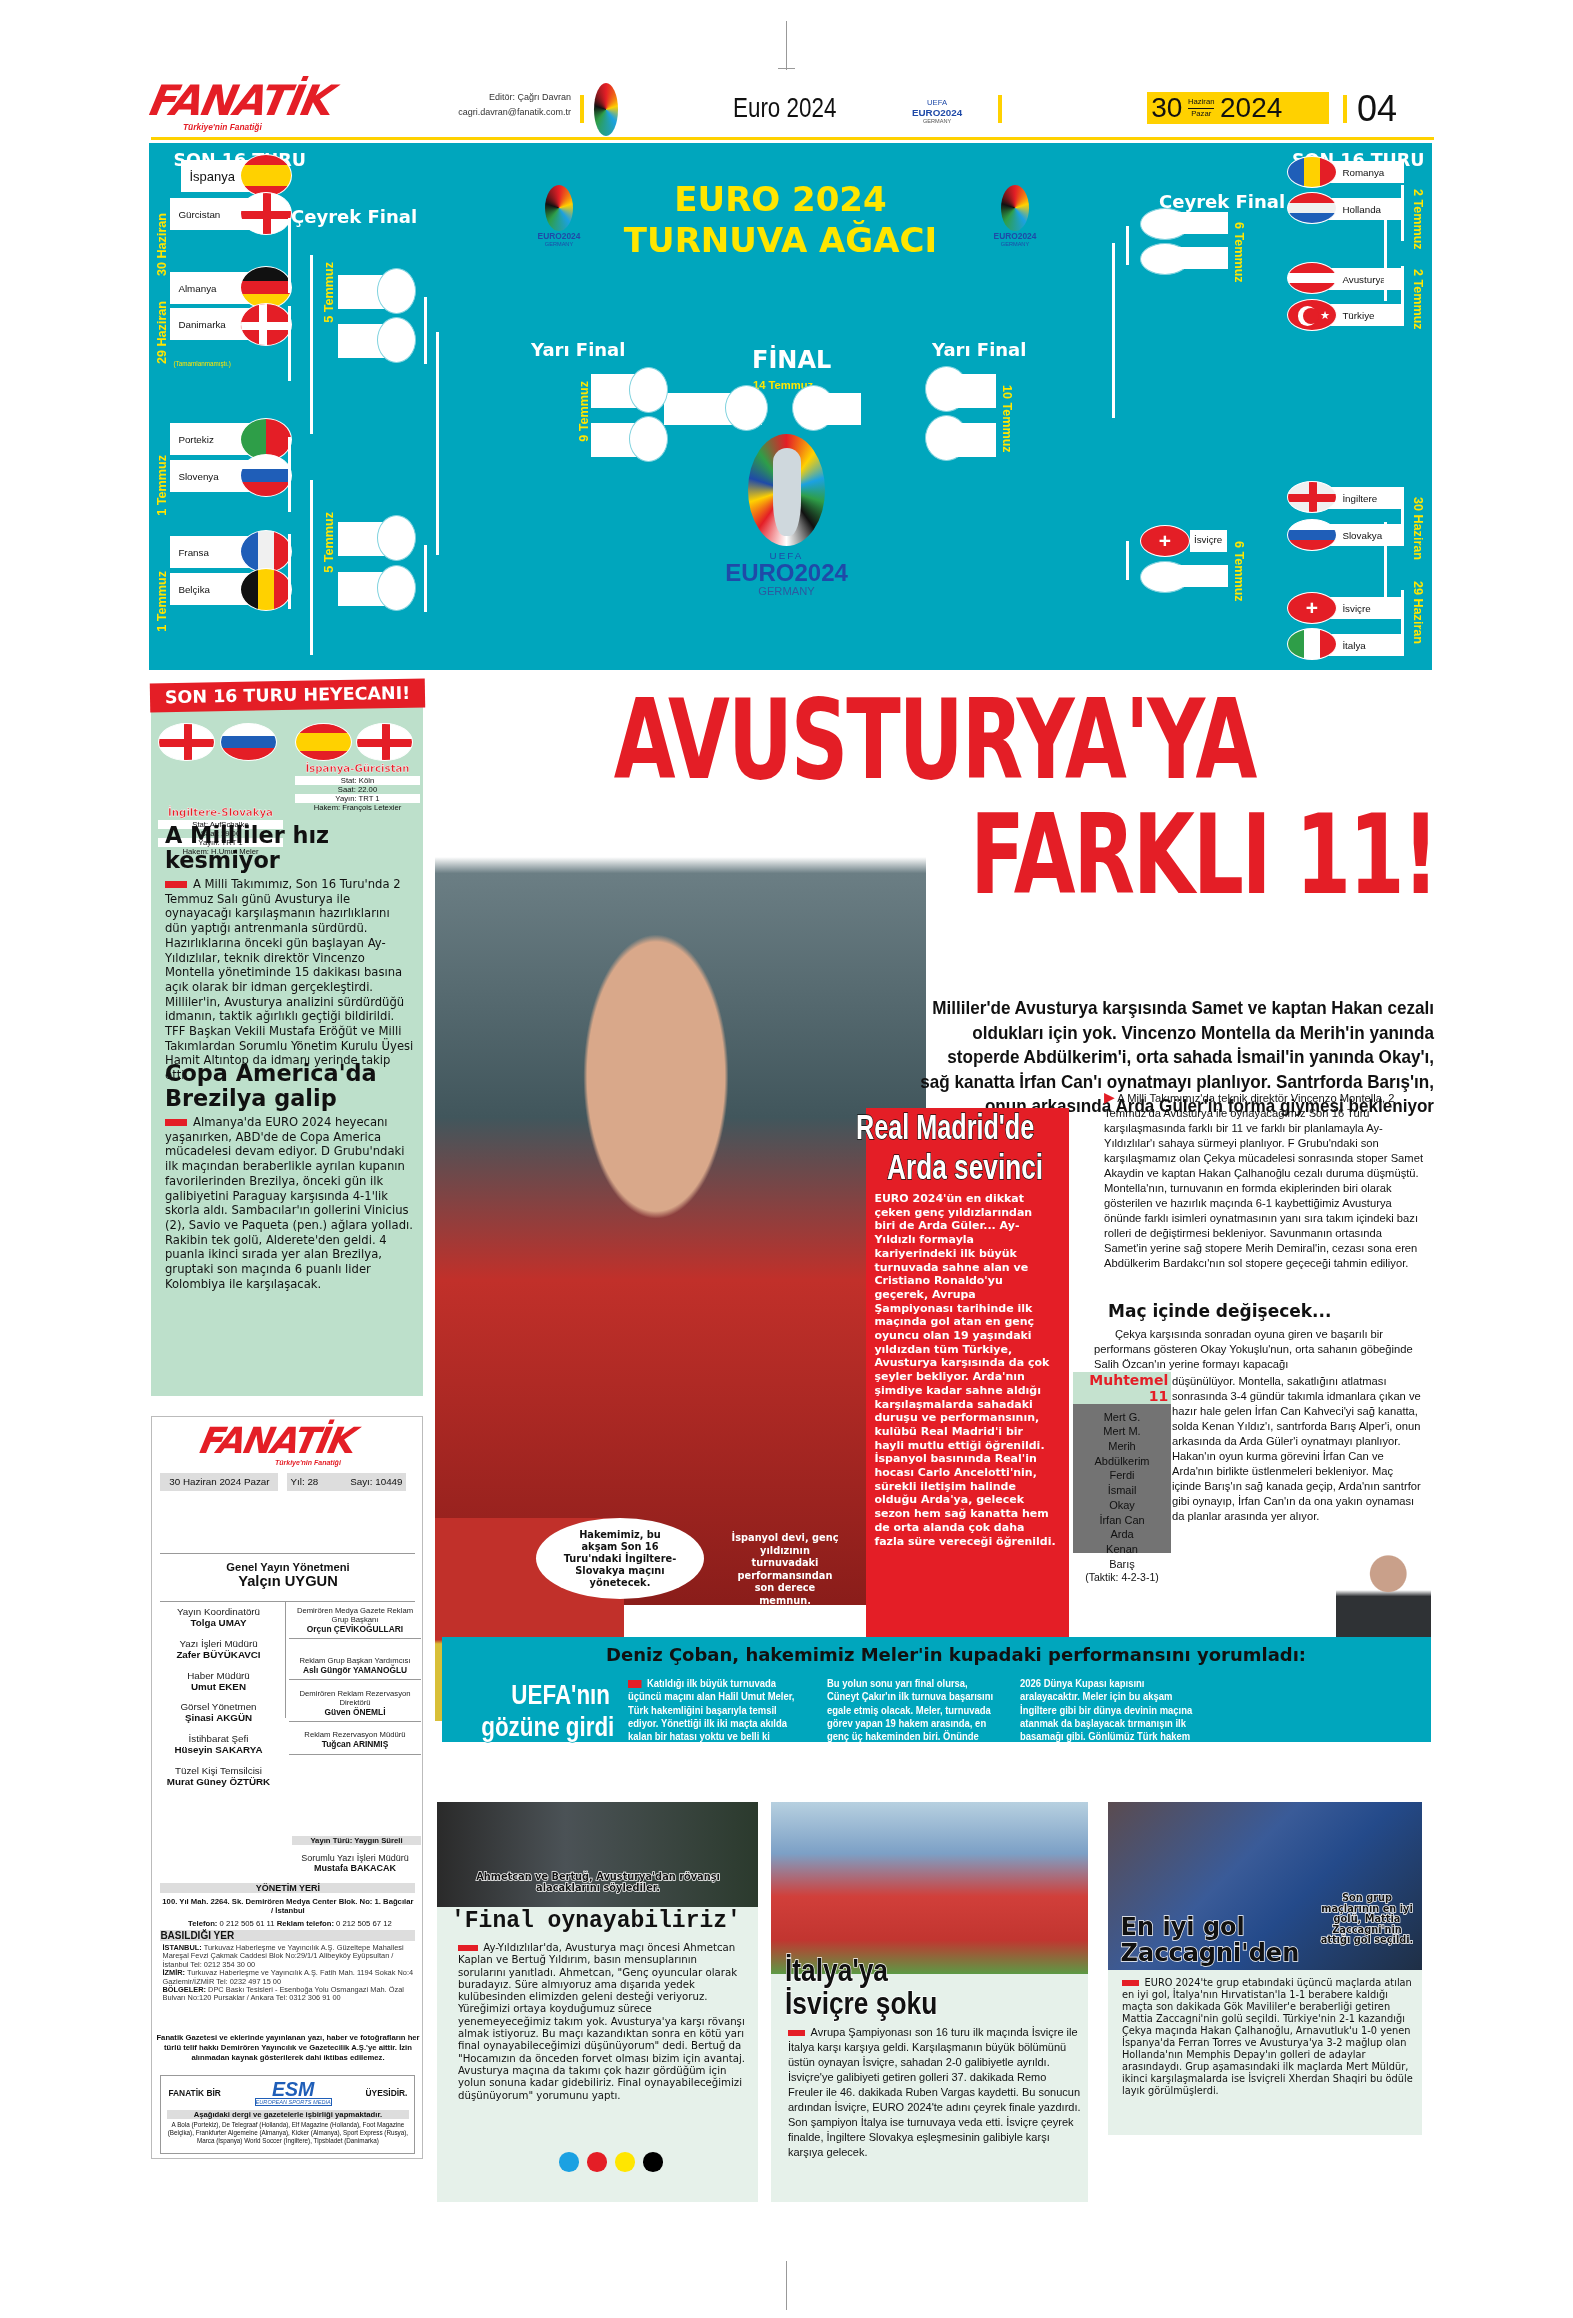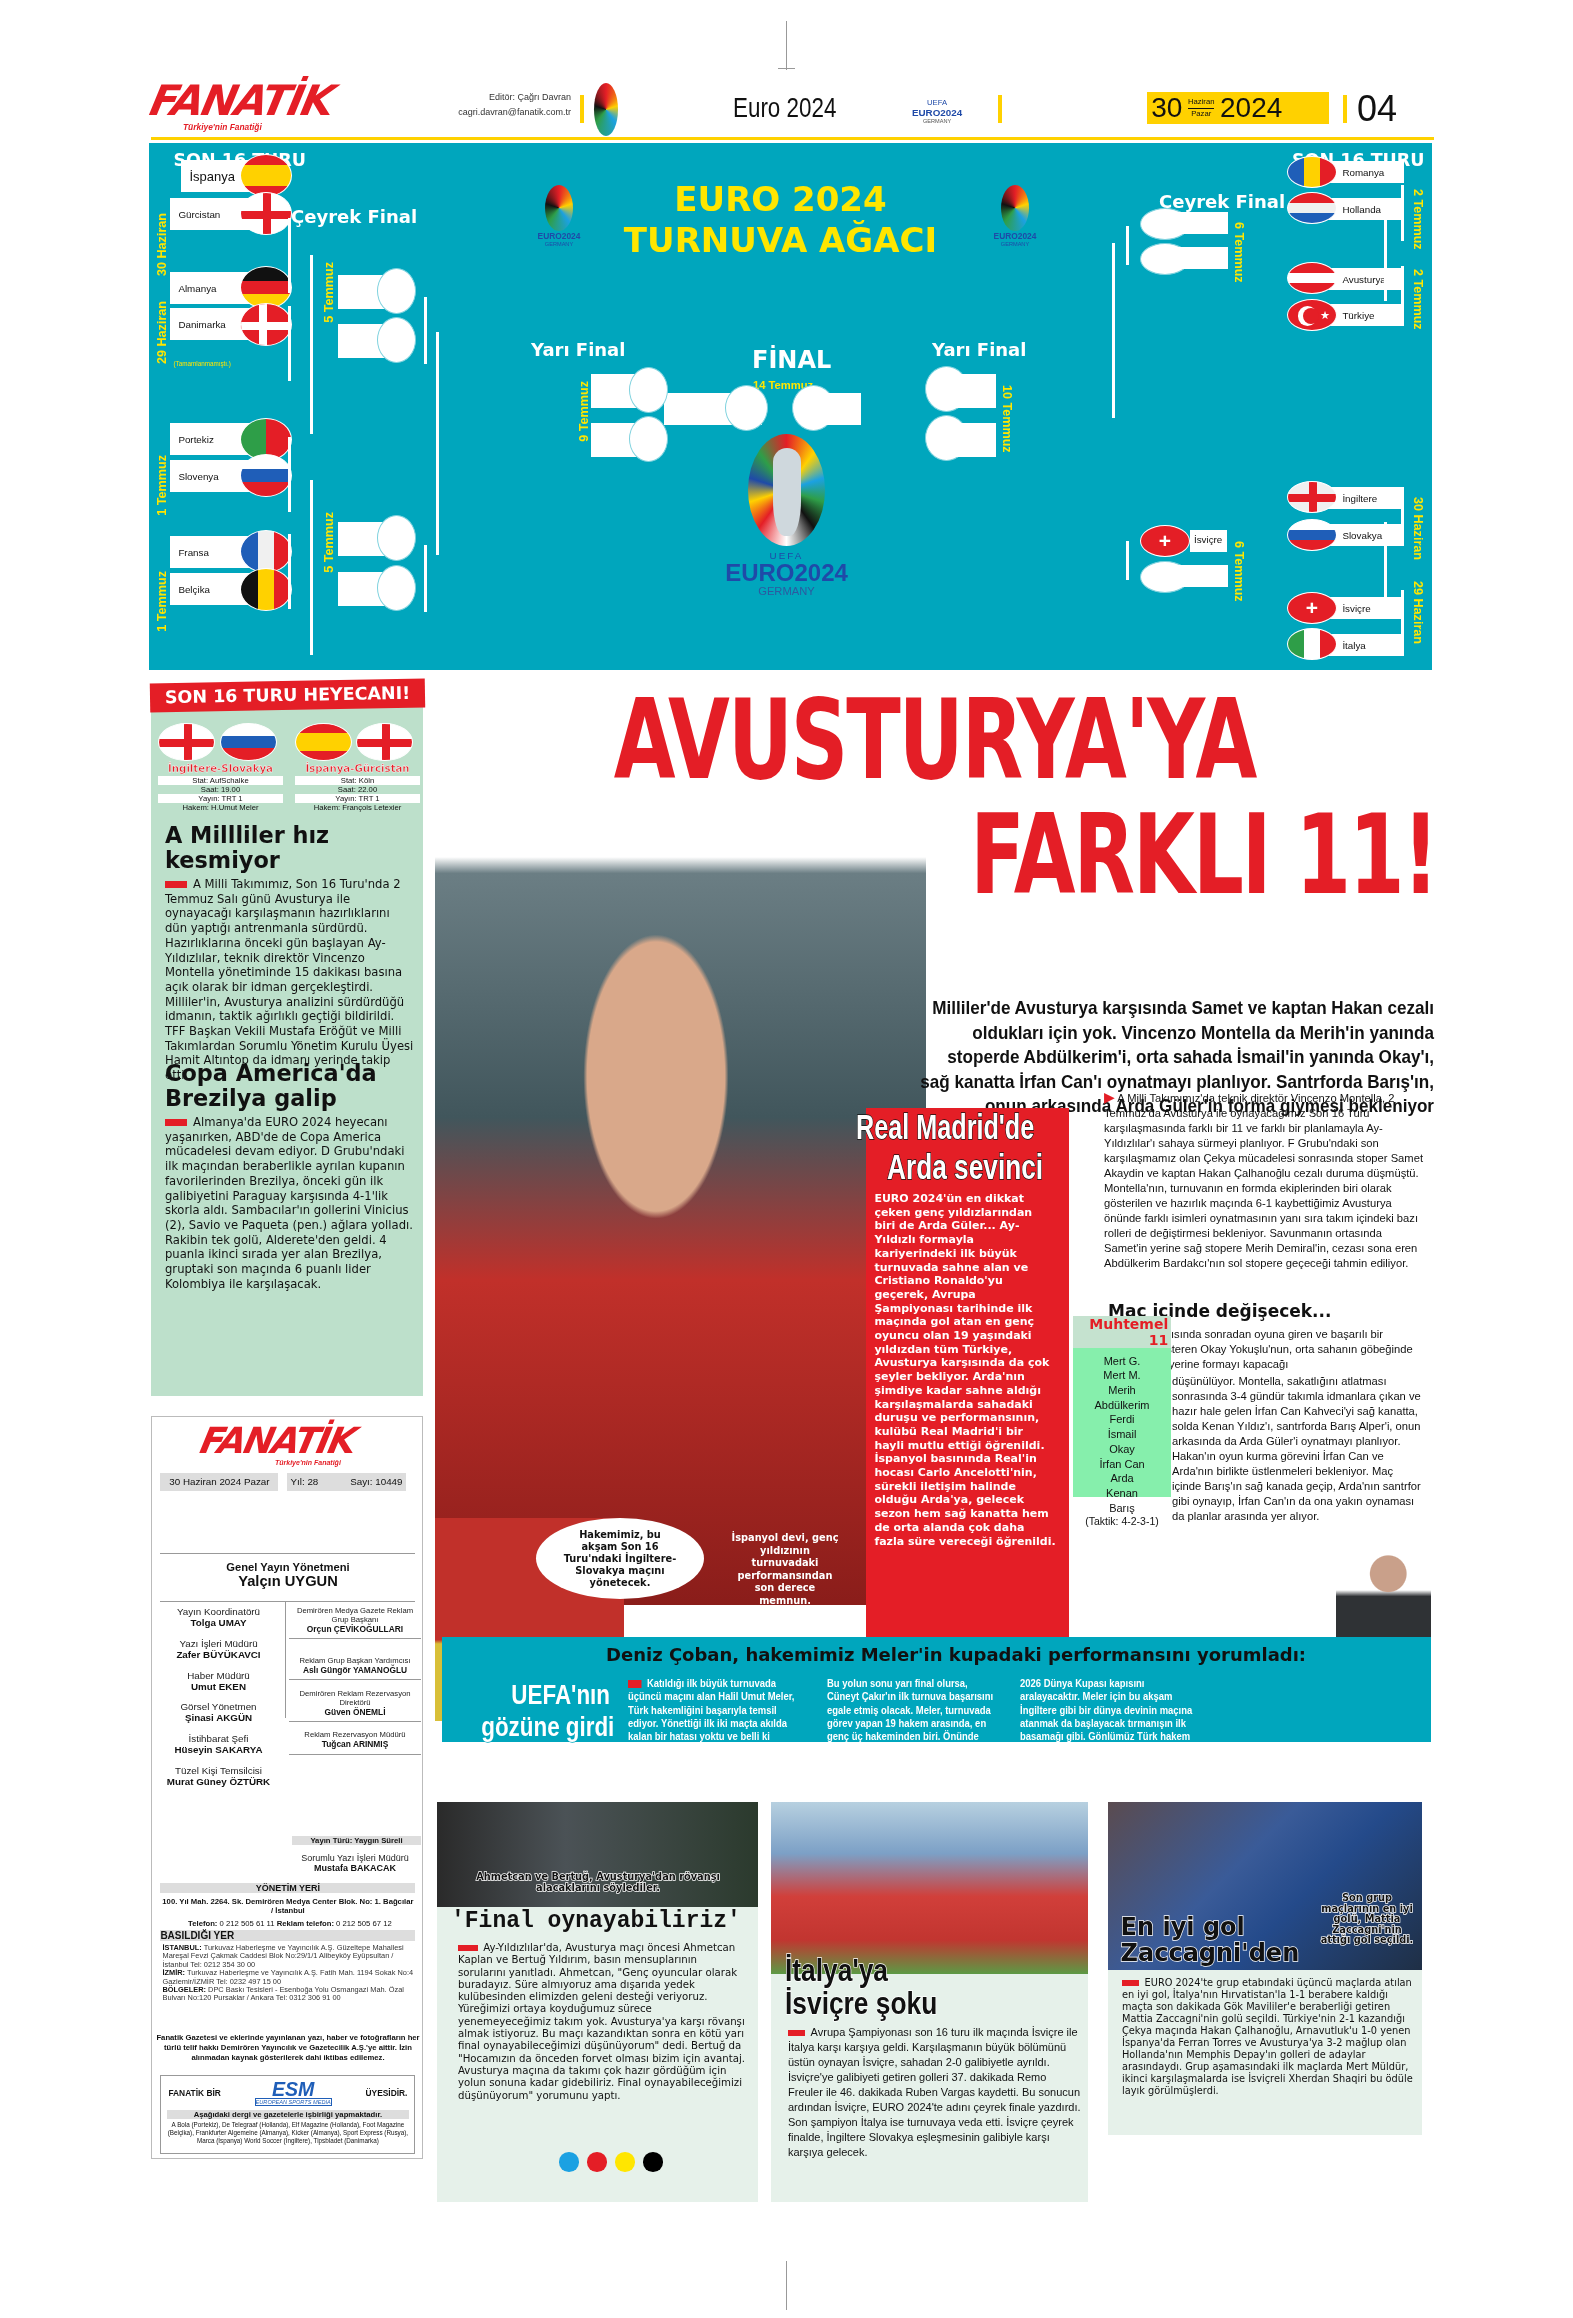--- a/index.html
+++ b/index.html
@@ -266,21 +266,21 @@
     <div style="position:absolute;left:0;top:14.7px;width:57px;height:8.4px;background:#e41e26"></div>
   </div>
   <div class="flag" style="left:69px;top:39px;width:57px;height:38px;background:linear-gradient(#fff 33%,#1f5eb8 33%,#1f5eb8 66%,#e41e26 66%);"></div>
   <div class="flag" style="left:144px;top:39px;width:57px;height:38px;background:linear-gradient(#e41e26 25%,#ffd100 25%,#ffd100 75%,#e41e26 75%);"></div>
   <div class="flag" style="left:205px;top:39px;width:57px;height:38px;background:#fff;">
     <div style="position:absolute;left:24.5px;top:0;width:8.4px;height:38px;background:#e41e26"></div>
     <div style="position:absolute;left:0;top:14.7px;width:57px;height:8.4px;background:#e41e26"></div>
   </div>
   <div id="match-cards">
       <div class="abs" style="left:7px;top:79px;width:125px;text-align:center;">
-    <div style="color:#e41e26;font-weight:900;font-family:'DejaVu Sans',sans-serif;font-size:10.2px;-webkit-text-stroke:0.4px #fff;">İngiltere-Slovakya</div>
+    <div style="color:#e41e26;font-weight:900;font-family:'DejaVu Sans',sans-serif;font-size:10.2px;margin-top:44px;-webkit-text-stroke:0.4px #fff;">İngiltere-Slovakya</div>
     <div style="background:#fff;font-size:7.7px;margin-top:2.1px;">Stat: AufSchalke</div>
     <div style="font-size:7.7px;">Saat: 19.00</div>
     <div style="background:#fff;font-size:7.7px;">Yayın: TRT 1</div>
     <div style="font-size:7.7px;">Hakem: H.Umut Meler</div>
   </div>
       <div class="abs" style="left:144px;top:79px;width:125px;text-align:center;">
     <div style="color:#e41e26;font-weight:900;font-family:'DejaVu Sans',sans-serif;font-size:10.2px;-webkit-text-stroke:0.4px #fff;">İspanya-Gürcistan</div>
     <div style="background:#fff;font-size:7.7px;margin-top:2.1px;">Stat: Köln</div>
     <div style="font-size:7.7px;">Saat: 22.00</div>
     <div style="background:#fff;font-size:7.7px;">Yayın: TRT 1</div>
@@ -404,21 +404,21 @@
   <div style="position:absolute;left:8.4px;top:84px;width:182px;color:#fff;font-weight:bold;font-family:'DejaVu Sans',sans-serif;font-size:11px;line-height:13.7px;">EURO 2024'ün en dikkat çeken genç yıldızlarından biri de Arda Güler... Ay-Yıldızlı formayla kariyerindeki ilk büyük turnuvada sahne alan ve Cristiano Ronaldo'yu geçerek, Avrupa Şampiyonası tarihinde ilk maçında gol atan en genç oyuncu olan 19 yaşındaki yıldızdan tüm Türkiye, Avusturya karşısında da çok şeyler bekliyor. Arda'nın şimdiye kadar sahne aldığı karşılaşmalarda sahadaki duruşu ve performansının, kulübü Real Madrid'i bir hayli mutlu ettiği öğrenildi. İspanyol basınında Real'in hocası Carlo Ancelotti'nin, sürekli iletişim halinde olduğu Arda'ya, gelecek sezon hem sağ kanatta hem de orta alanda çok daha fazla süre vereceği öğrenildi.</div>
 </div>
 
 <div class="abs body-txt" style="left:1104px;top:1090px;width:323px;font-size:11.2px;line-height:15px;font-family:'Liberation Sans',sans-serif;">
   <span style="color:#e41e26;font-size:14px;">▶</span> <span>A Milli Takımımız'da teknik direktör Vincenzo Montella, 2 Temmuz'da Avusturya ile oynayacağımız Son 16 Turu karşılaşmasında farklı bir 11 ve farklı bir planlamayla Ay-Yıldızlılar'ı sahaya sürmeyi planlıyor. F Grubu'ndaki son karşılaşmamız olan Çekya mücadelesi sonrasında stoper Samet Akaydin ve kaptan Hakan Çalhanoğlu cezalı duruma düşmüştü. Montella'nın, turnuvanın en formda ekiplerinden biri olarak gösterilen ve hazırlık maçında 6-1 kaybettiğimiz Avusturya önünde farklı isimleri oynatmasının yanı sıra takım içindeki bazı rolleri de değiştirmesi bekleniyor. Savunmanın ortasında Samet'in yerine sağ stopere Merih Demiral'in, cezası sona eren Abdülkerim Bardakcı'nın sol stopere geçeceği tahmin ediliyor.</span>
 </div>
 <div class="abs hl" style="left:1108px;top:1301px;font-size:17px;">Maç içinde değişecek...</div>
 <div class="abs body-txt" style="left:1094px;top:1327px;width:330px;font-size:11.2px;line-height:15px;font-family:'Liberation Sans',sans-serif;text-indent:21px;">Çekya karşısında sonradan oyuna giren ve başarılı bir performans gösteren Okay Yokuşlu'nun, orta sahanın göbeğinde Salih Özcan'ın yerine formayı kapacağı</div>
 <div class="abs body-txt" style="left:1172px;top:1374px;width:252px;font-size:11.2px;line-height:15px;font-family:'Liberation Sans',sans-serif;">düşünülüyor. Montella, sakatlığını atlatması sonrasında 3-4 gündür takımla idmanlara çıkan ve hazır hale gelen İrfan Can Kahveci'yi sağ kanatta, solda Kenan Yıldız'ı, santrforda Barış Alper'i, onun arkasında da Arda Güler'i oynatmayı planlıyor. Hakan'ın oyun kurma görevini İrfan Can ve Arda'nın birlikte üstlenmeleri bekleniyor. Maç içinde Barış'ın sağ kanada geçip, Arda'nın santrfor gibi oynayıp, İrfan Can'ın da ona yakın oynaması da planlar arasında yer alıyor.</div>
 
-<div class="abs" style="left:1073px;top:1316px;width:98px;height:181px;background:#86efac;">
+<div class="abs" style="left:1073px;top:1372px;width:98px;height:181px;background:#737373;">
   <div style="background:#c5e2cf;color:#e41e26;font-weight:900;font-family:'DejaVu Sans',sans-serif;font-size:14px;text-align:right;padding-right:2.8px;">Muhtemel 11</div>
   <div id="lineup-list" style="text-align:center;font-size:11px;line-height:14.7px;padding-top:5.6px;">
       <div>Mert G.</div>
       <div>Mert M.</div>
       <div>Merih</div>
       <div>Abdülkerim</div>
       <div>Ferdi</div>
       <div>İsmail</div>
       <div>Okay</div>
       <div>İrfan Can</div>

